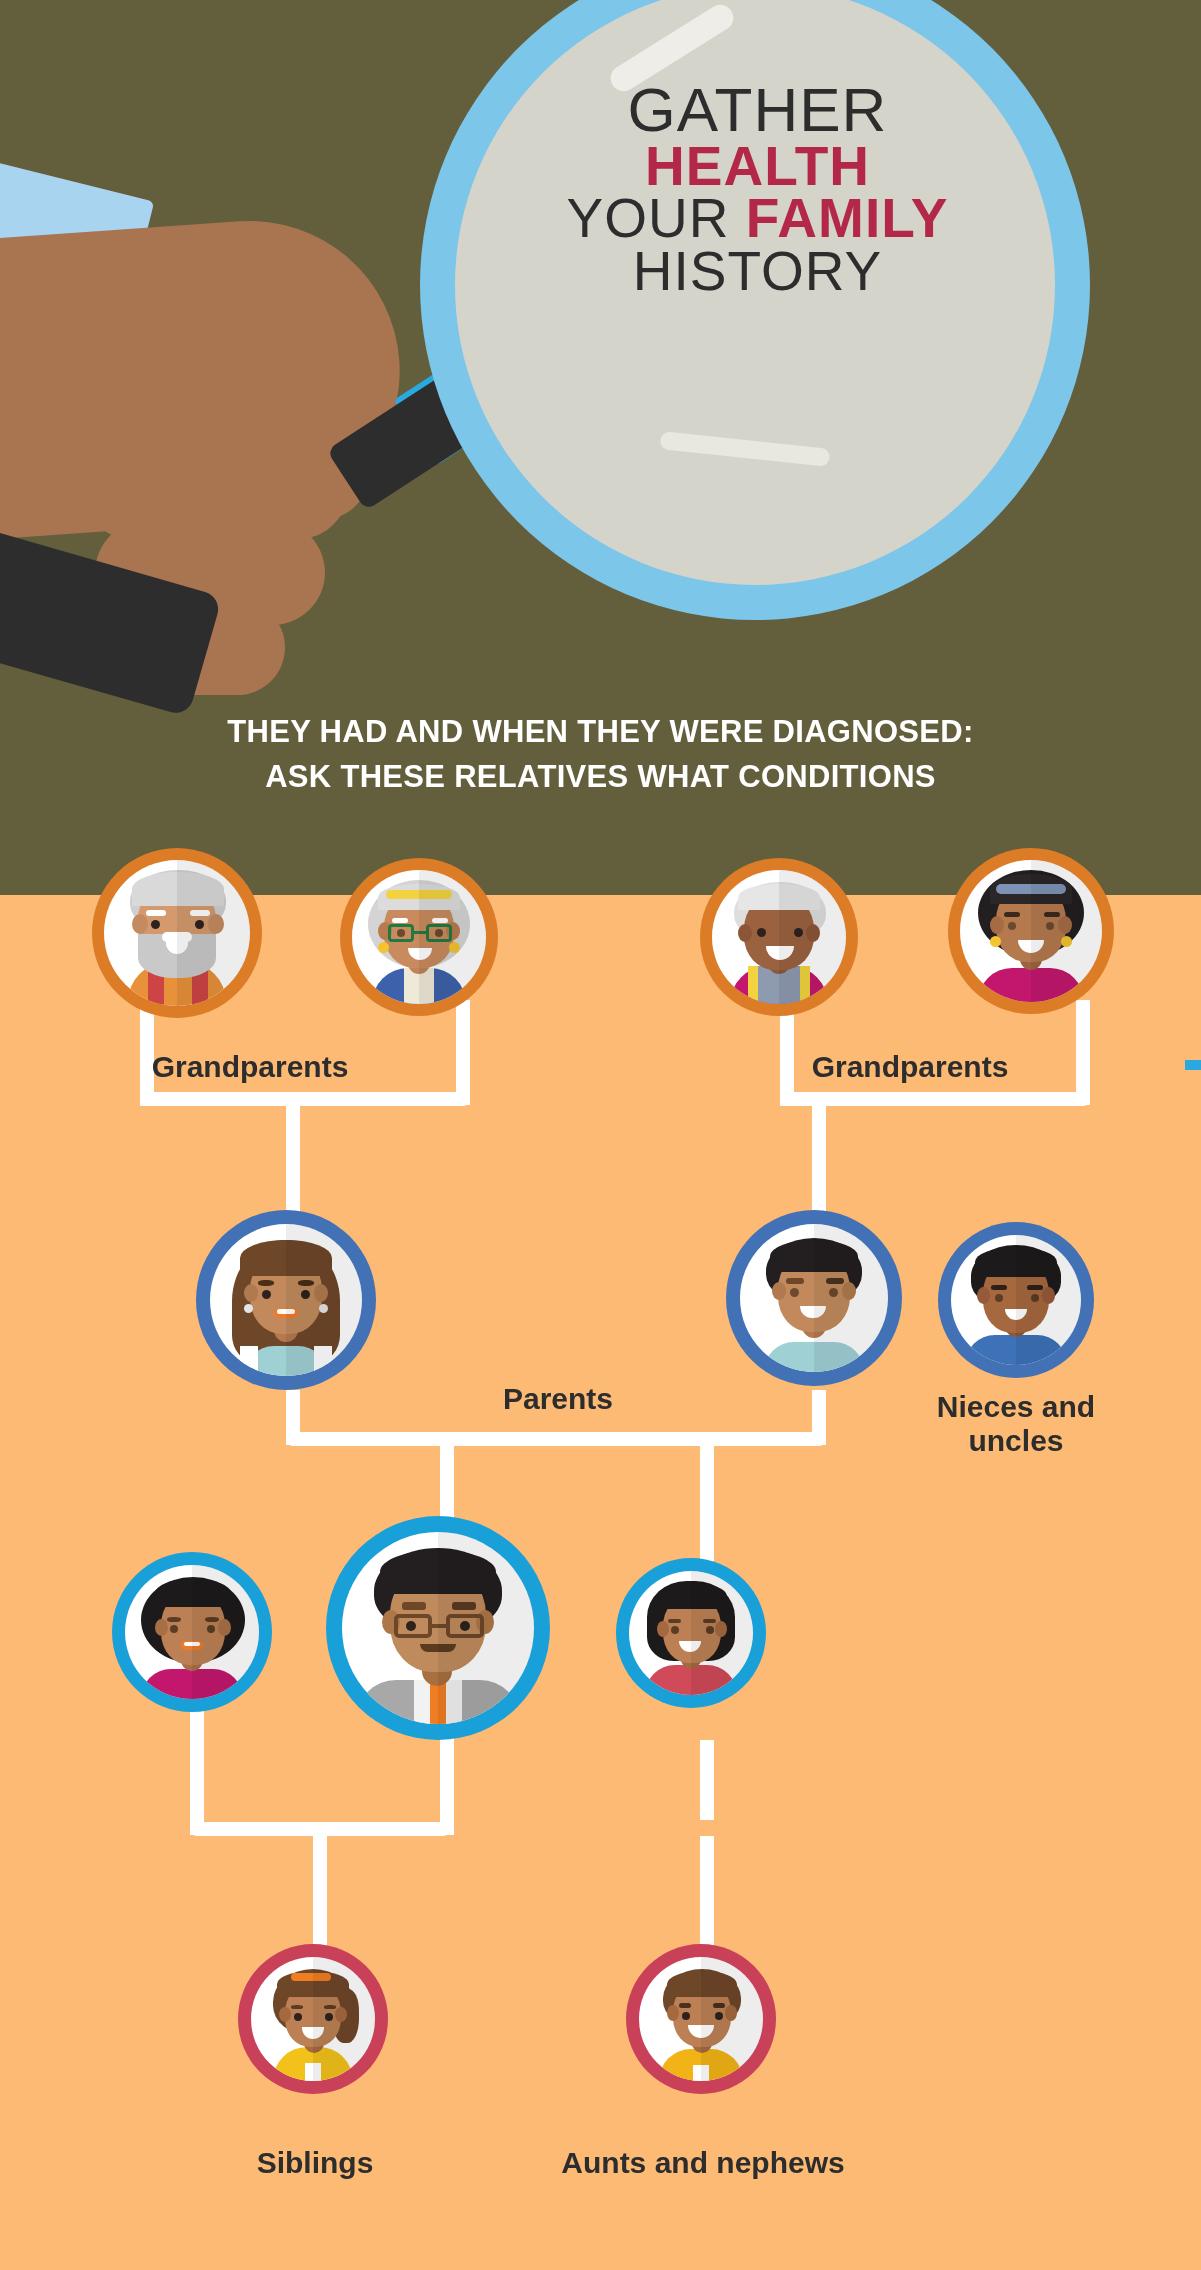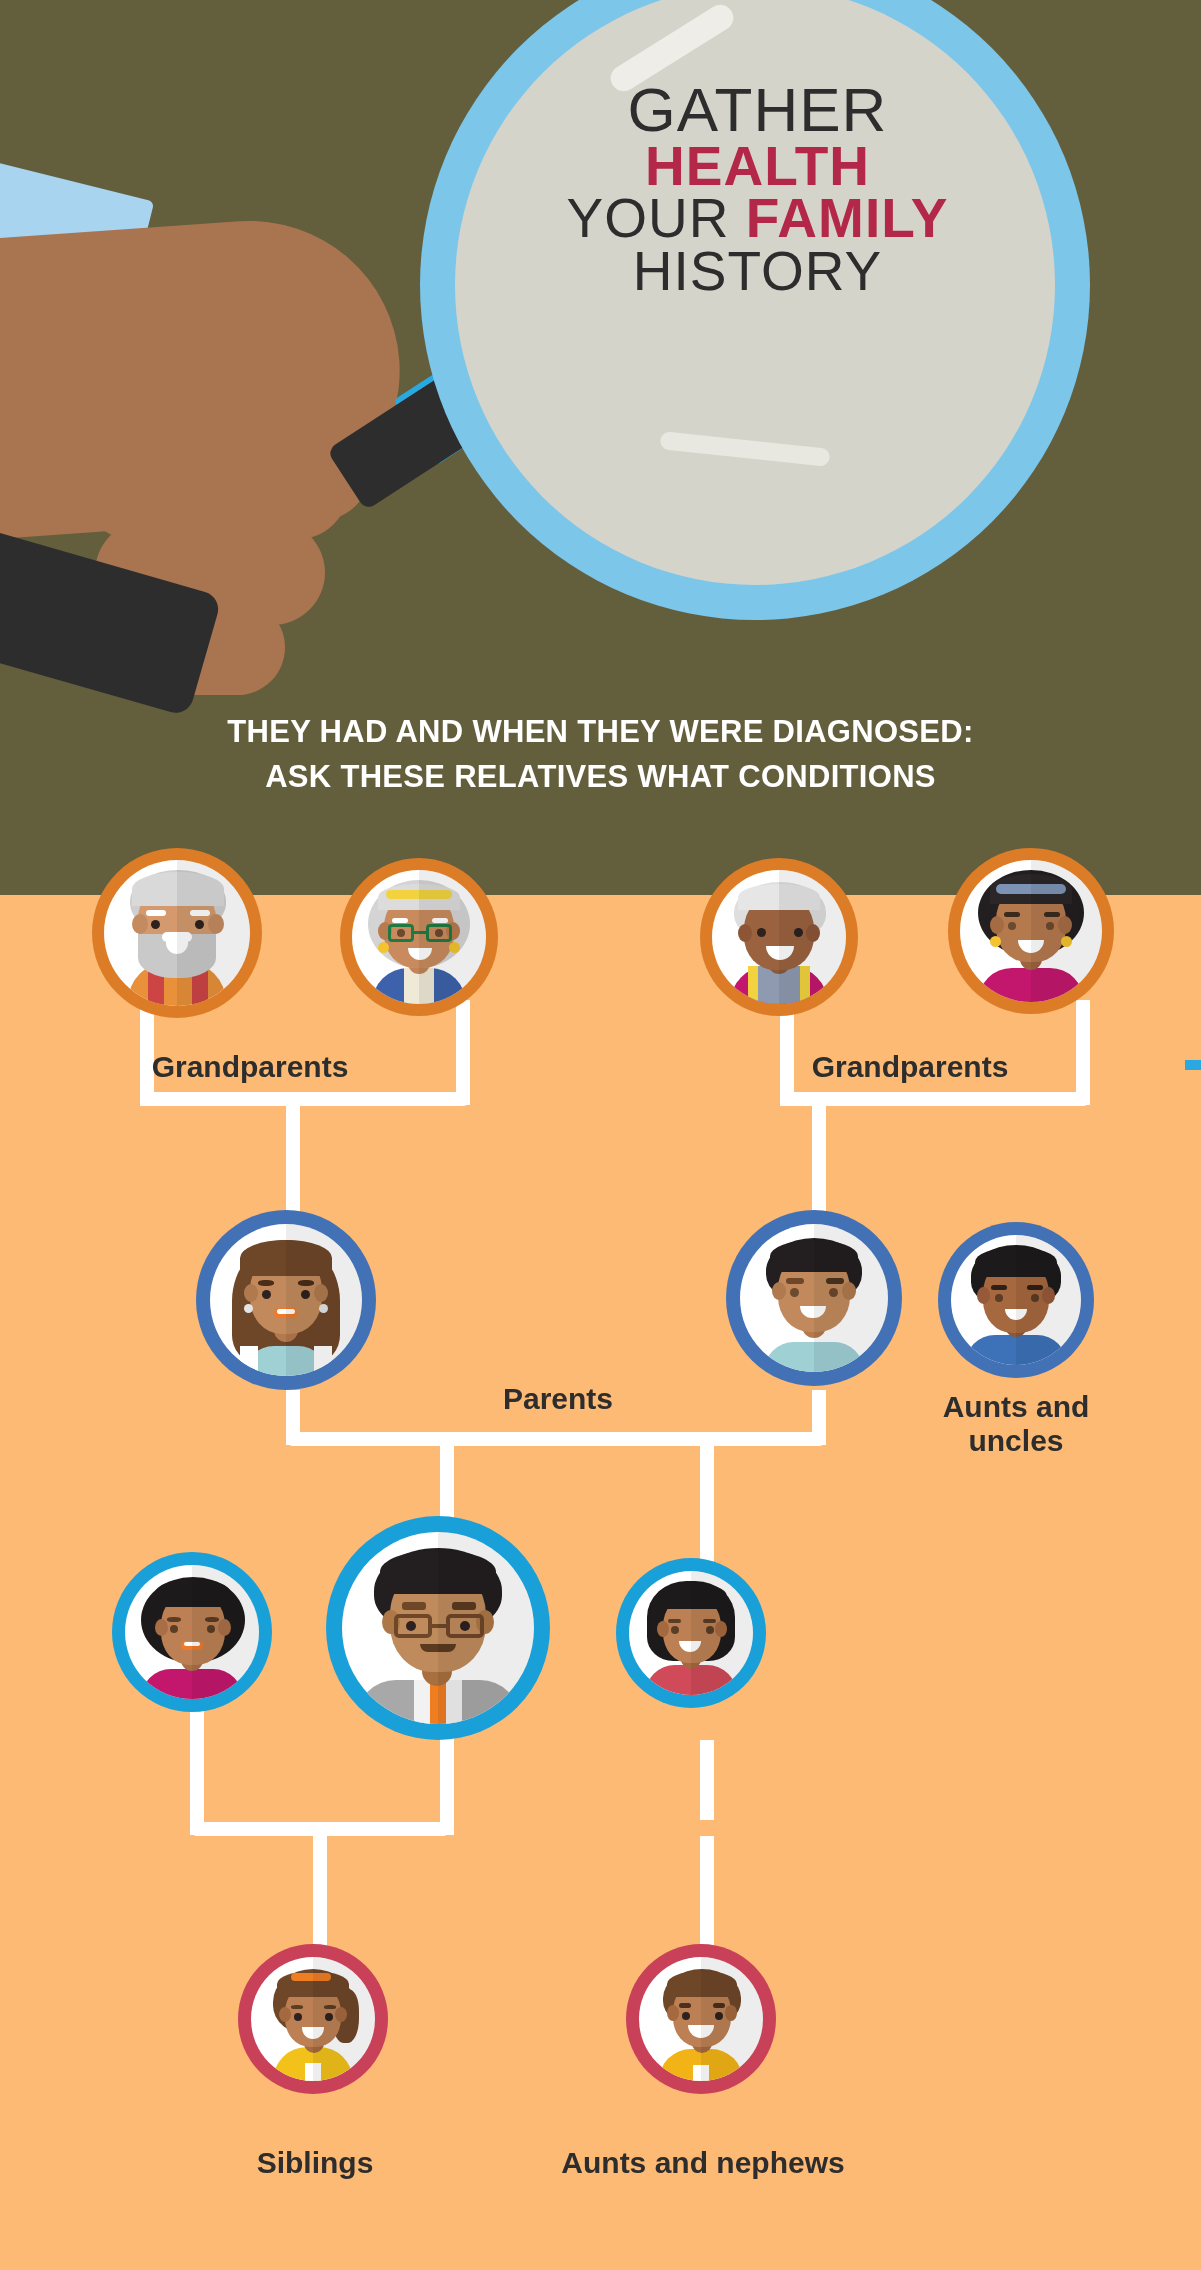--- a/index.html
+++ b/index.html
@@ -381,21 +381,21 @@
             <div class="mouth" style="left:54px;top:74px;width:22px;height:11px;"></div>
             <div class="shade"></div>
           </div>
         </div>
       </div>
     </div>
 
     <div class="label" style="left:448px;top:1382px;width:220px;text-align:center;">Parents</div>
 
     <div class="label" style="left:896px;top:1390px;width:240px;">
-      <div>Aunts and</div>
+      <div>Nieces and</div>
       <div>uncles</div>
     </div>
 
     <div class="node" style="left:112px;top:1552px;">
       <div class="ring" style="width:160px;height:160px;background:#19a0d8;">
         <div class="inner" style="left:13px;top:13px;width:134px;height:134px;">
           <div class="av">
             <div class="body" style="left:16px;bottom:0;width:102px;height:30px;background:#c2176c;"></div>
             <div class="neck" style="left:56px;top:86px;width:22px;height:20px;background:#a86f46;"></div>
             <div class="hair" style="left:16px;top:12px;width:104px;height:86px;background:#1d1a1b;border-radius:50%;"></div>

